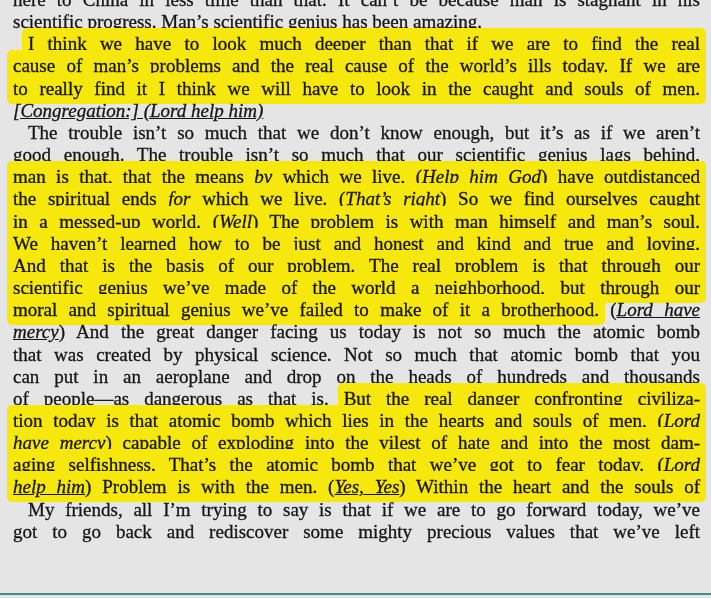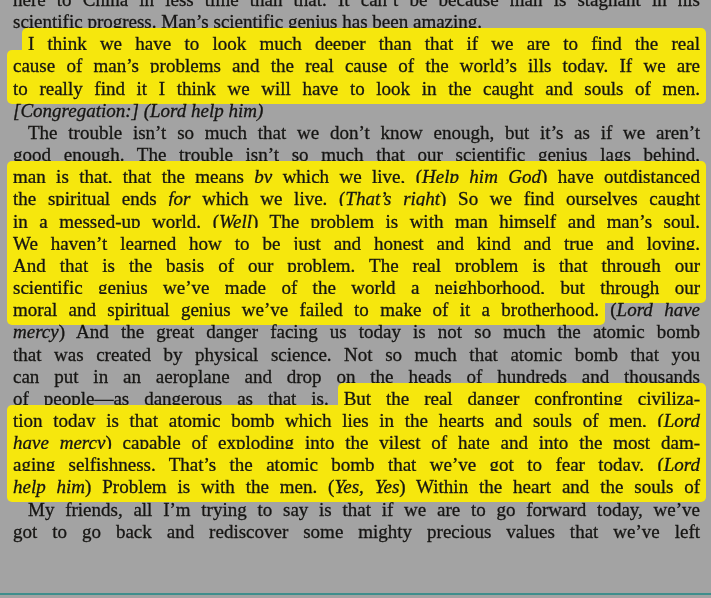--- a/index.html
+++ b/index.html
@@ -34,36 +34,36 @@
 
   .hl {
     background: var(--hl, #f6e70d);
     padding: 5px 6px;
     margin: 12px -6px;
     border-radius: 5px;
     box-decoration-break: clone;
     -webkit-box-decoration-break: clone;
   }
 
-  .it { font-style: italic; }
+  .it { font-style: italic; text-decoration: underline; }
   .rm { font-style: normal; }
 
   .bottom-line {
     position: absolute;
     left: 0;
     right: 0;
     bottom: 3px;
     height: 2px;
     background: var(--edge, #3f8e8c);
   }
 </style>
 </head>
 <body>
 
-<div class="scan" style="background: #a3a3a3; color: rgb(22, 21, 19); --hl: #f6e70d; --edge: #3f8e8c;">
+<div class="scan" style="background: #e5e5e5; color: rgb(22, 21, 19); --hl: #f6e70d; --edge: #3f8e8c;">
   <div class="page-text">
       <div class="line"><span class="rm">here to China in less time than that. It can’t be because man is stagnant in his</span></div>
       <div class="line para-end"><span class="rm">scientific progress. Man’s scientific genius has been amazing.</span></div>
       <div class="line indent"><span class="hl"><span class="rm">I think we have to look much deeper than that if we are to find the real</span></span></div>
       <div class="line"><span class="hl"><span class="rm">cause of man’s problems and the real cause of the world’s ills today. If we are</span></span></div>
       <div class="line"><span class="hl"><span class="rm">to really find it I think we will have to look in the caught and souls of men.</span></span></div>
       <div class="line para-end"><span class="it">[Congregation:] (Lord help him)</span></div>
       <div class="line indent"><span class="rm">The trouble isn’t so much that we don’t know enough, but it’s as if we aren’t</span></div>
       <div class="line"><span class="rm">good enough. The trouble isn’t so much that our scientific genius lags behind,</span></div>
       <div class="line"><span class="hl"><span class="rm">man is that, that the means </span><span class="it">by</span><span class="rm"> which we live, (</span><span class="it">Help him God</span><span class="rm">) have outdistanced</span></span></div>

